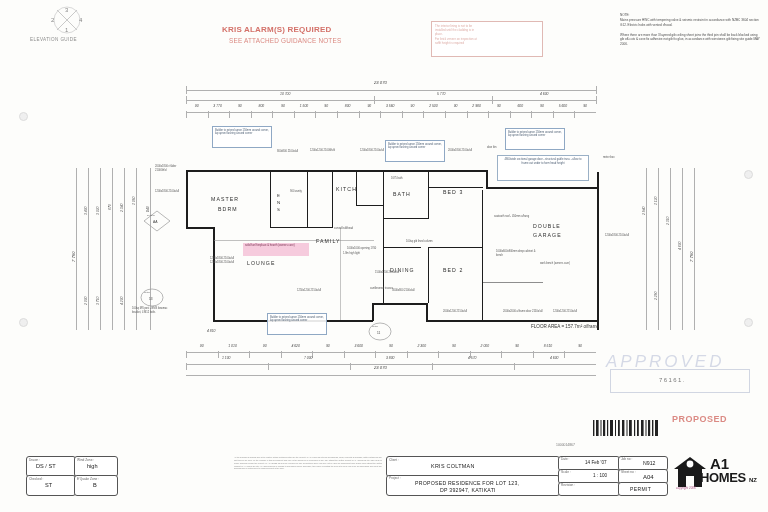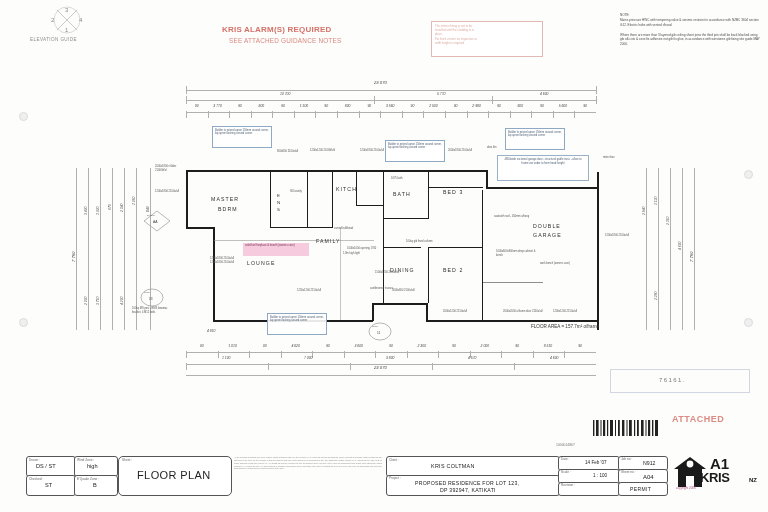--- a/index.html
+++ b/index.html
@@ -305,24 +305,25 @@
       <div class="t dim" style="left: 468px; top: 357px;">4 570</div>
       <div class="vdimline" style="left: 432px; top: 363px; height: 7px;"></div>
       <div class="t dim" style="left: 550px; top: 357px;">4 600</div>
       <div class="vdimline" style="left: 514px; top: 363px; height: 7px;"></div>
     </div>
   <div class="dimline" style="left:186px;top:375px;width:410px;"></div>
   <div class="t dimb" style="left:374px;top:366px;">23 070</div>
   <div class="t dim" style="left:207px;top:330px;">4 810</div>
 
   <div style="position:absolute;left:606px;top:352px;width:148px;height:48px;opacity:.22;">
+    <div style="position:absolute;left:0;top:0;font-size:17px;color:#4a5fa0;font-style:italic;letter-spacing:3px;">APPROVED</div>
     <div style="position:absolute;left:4px;top:17px;width:138px;height:22px;border:1.2px solid #3b4f8c;"></div>
   </div>
   <div class="t" style="left:659px;top:377px;font-size:6px;color:#7a7a7a;letter-spacing:1.4px;">76161.</div>
-  <div class="t red" style="left:672px;top:415px;font-size:9px;font-weight:bold;letter-spacing:.5px;opacity:.82;">ATTACHED</div>
+  <div class="t red" style="left:672px;top:415px;font-size:9px;font-weight:bold;letter-spacing:.5px;opacity:.82;">PROPOSED</div>
   <svg style="position:absolute;left:592px;top:420px;" width="68" height="16">
     <g fill="#222">
       <rect x="1" y="0" width="1.4" height="16"></rect>
         <rect x="4" y="0" width="2.6" height="16"></rect>
       <rect x="8.5" y="0" width="1" height="16"></rect>
         <rect x="11" y="0" width="2.2" height="16"></rect>
       <rect x="15" y="0" width="1.2" height="16"></rect>
         <rect x="18" y="0" width="3" height="16"></rect>
       <rect x="23" y="0" width="1" height="16"></rect>
         <rect x="26" y="0" width="1.8" height="16"></rect>
@@ -349,24 +350,20 @@
     <div class="t tbval" style="left:18px;top:7px;">ST</div>
   </div>
   <div class="tb" style="left:74px;top:456px;width:42px;height:19px;">
     <div class="t tblabel" style="left:2px;top:1.5px;">Wind Zone :</div>
     <div class="t tbval" style="left:12px;top:7px;">high</div>
   </div>
   <div class="tb" style="left:74px;top:475px;width:42px;height:19px;">
     <div class="t tblabel" style="left:2px;top:1.5px;">E'Quake Zone :</div>
     <div class="t tbval" style="left:18px;top:7px;">B</div>
   </div>
-  <div class="tb" style="left:118px;top:456px;width:112px;height:38px;border-radius:5px;">
-    <div class="t tblabel" style="left:3px;top:2px;">Sheet :</div>
-    <div class="t" style="left:18px;top:13px;font-size:11px;color:#1f1f1f;letter-spacing:.4px;">FLOOR PLAN</div>
-  </div>
 
   <div style="position:absolute;left:234px;top:456px;width:148px;height:38px;">
     <div style="font-size:1.9px;color:#8c8c8c;line-height:1.5;text-align:justify;">All the drawings &amp; designs and all the relative details contained within are the property of A1 Homes NZ Ltd and all drawings, ideas, elements &amp; drawings, written details and any part thereof are solely for the purpose of this development and may not be displayed or reproduced in any way without the written consent of A1 Homes NZ Ltd. COPYRIGHT. These drawings remain the property of A1 HOMES NZ and are provided for use as identified above and may not be used for subsequent work and/or used without the written consent of A1 Homes NZ Ltd. Any discrepancies in regards to dimensions where applicable, the person executing the work is to check and verify all dimensions and report any discrepancies in writing prior to commencement of the work.</div>
   </div>
 
   <div class="tb" style="left:386px;top:456px;width:172px;height:19px;">
     <div class="t tblabel" style="left:2px;top:1.5px;">Client :</div>
     <div class="t" style="left:44px;top:7px;font-size:5.4px;color:#222;letter-spacing:.3px;">KRIS COLTMAN</div>
   </div>
   <div class="tb" style="left:386px;top:475px;width:172px;height:19px;">
@@ -397,17 +394,17 @@
   </div>
   <div class="tb" style="left:618px;top:482px;width:48px;height:12px;">
     <div class="t" style="left:11px;top:3.5px;font-size:5px;color:#222;letter-spacing:.4px;">PERMIT</div>
   </div>
 
   <svg style="position:absolute;left:672px;top:455px;" width="36" height="34">
     <path d="M18 2 L34 14 L30 14 L30 32 L22 32 L22 21 L14 21 L14 32 L6 32 L6 14 L2 14 Z" fill="#1a1a1a"></path>
     <circle cx="18" cy="9" r="3.4" fill="#fff"></circle>
   </svg>
   <div class="t" style="left:710px;top:456px;font-size:15px;font-weight:bold;color:#1a1a1a;">A1</div>
-  <div class="t" style="left:700px;top:471px;font-size:13px;font-weight:bold;color:#1a1a1a;letter-spacing:-.4px;">KRIS</div>
+  <div class="t" style="left:700px;top:471px;font-size:13px;font-weight:bold;color:#1a1a1a;letter-spacing:-.4px;">HOMES</div>
   <div class="t" style="left:749px;top:477px;font-size:6px;font-weight:bold;color:#1a1a1a;">NZ</div>
   <div class="t" style="left:676px;top:487px;font-size:3px;color:#b05a8a;font-style:italic;">copyright 2006</div>
 
 </div>
 
 </body></html>

